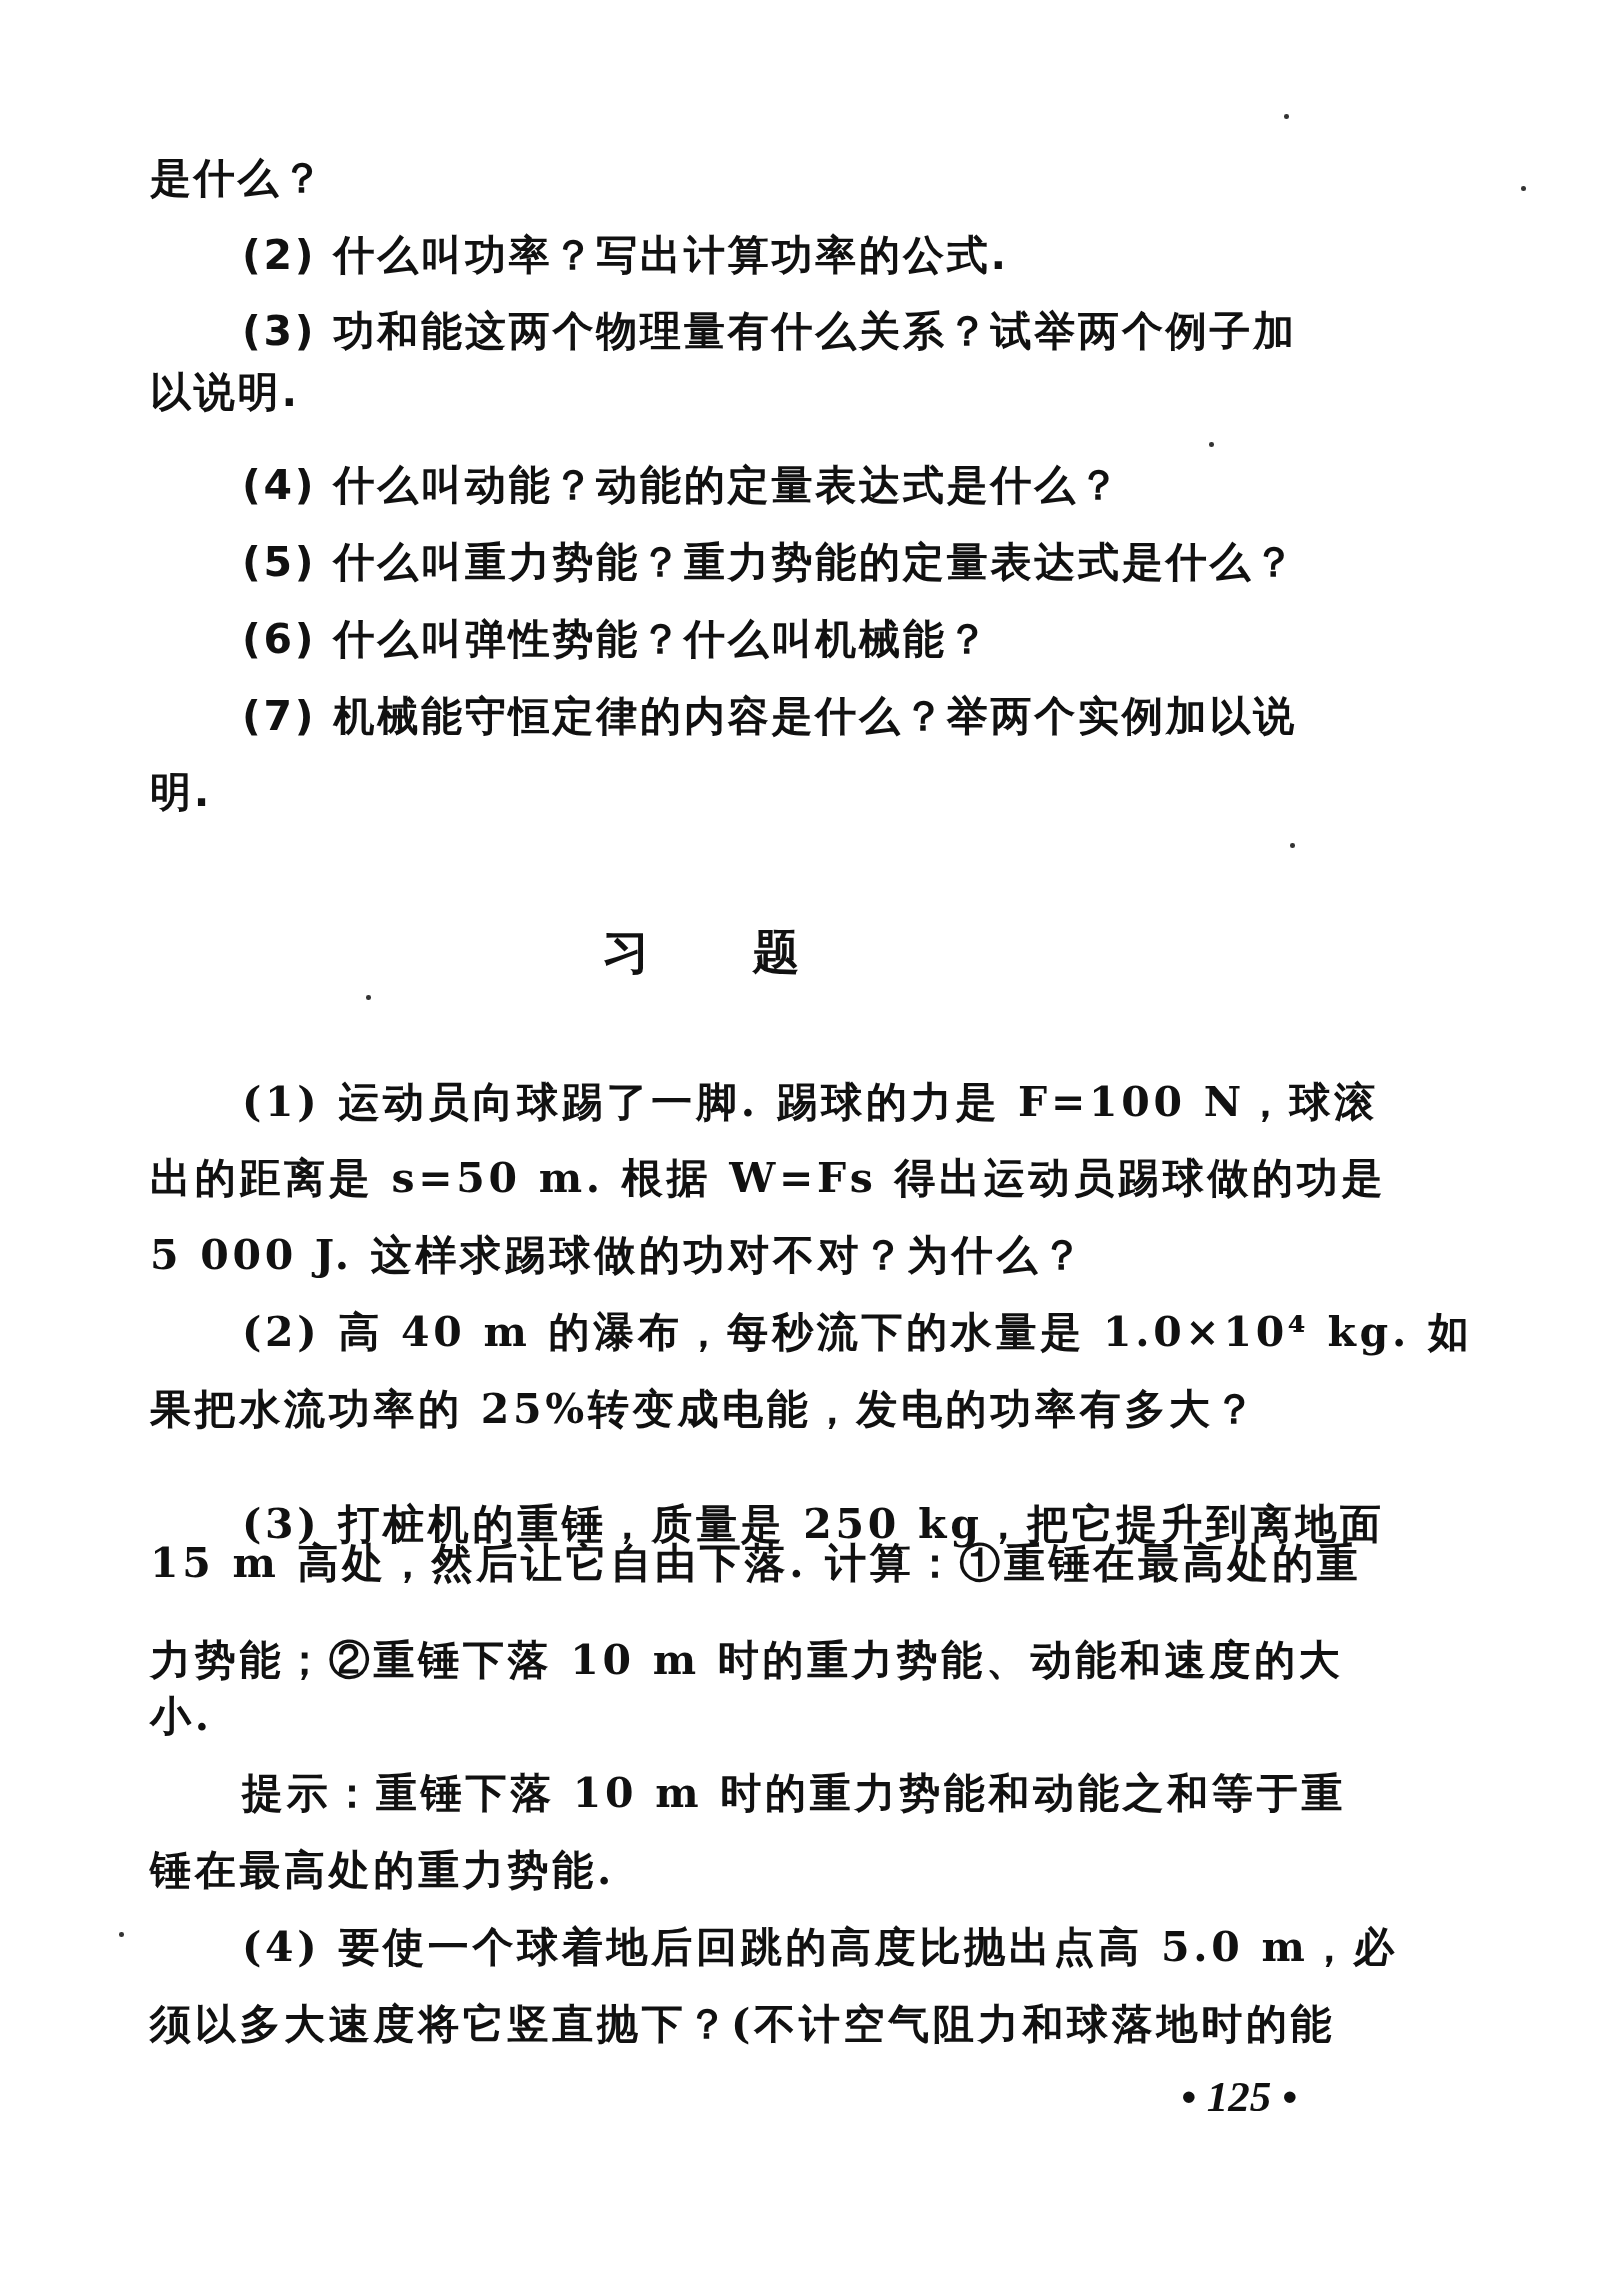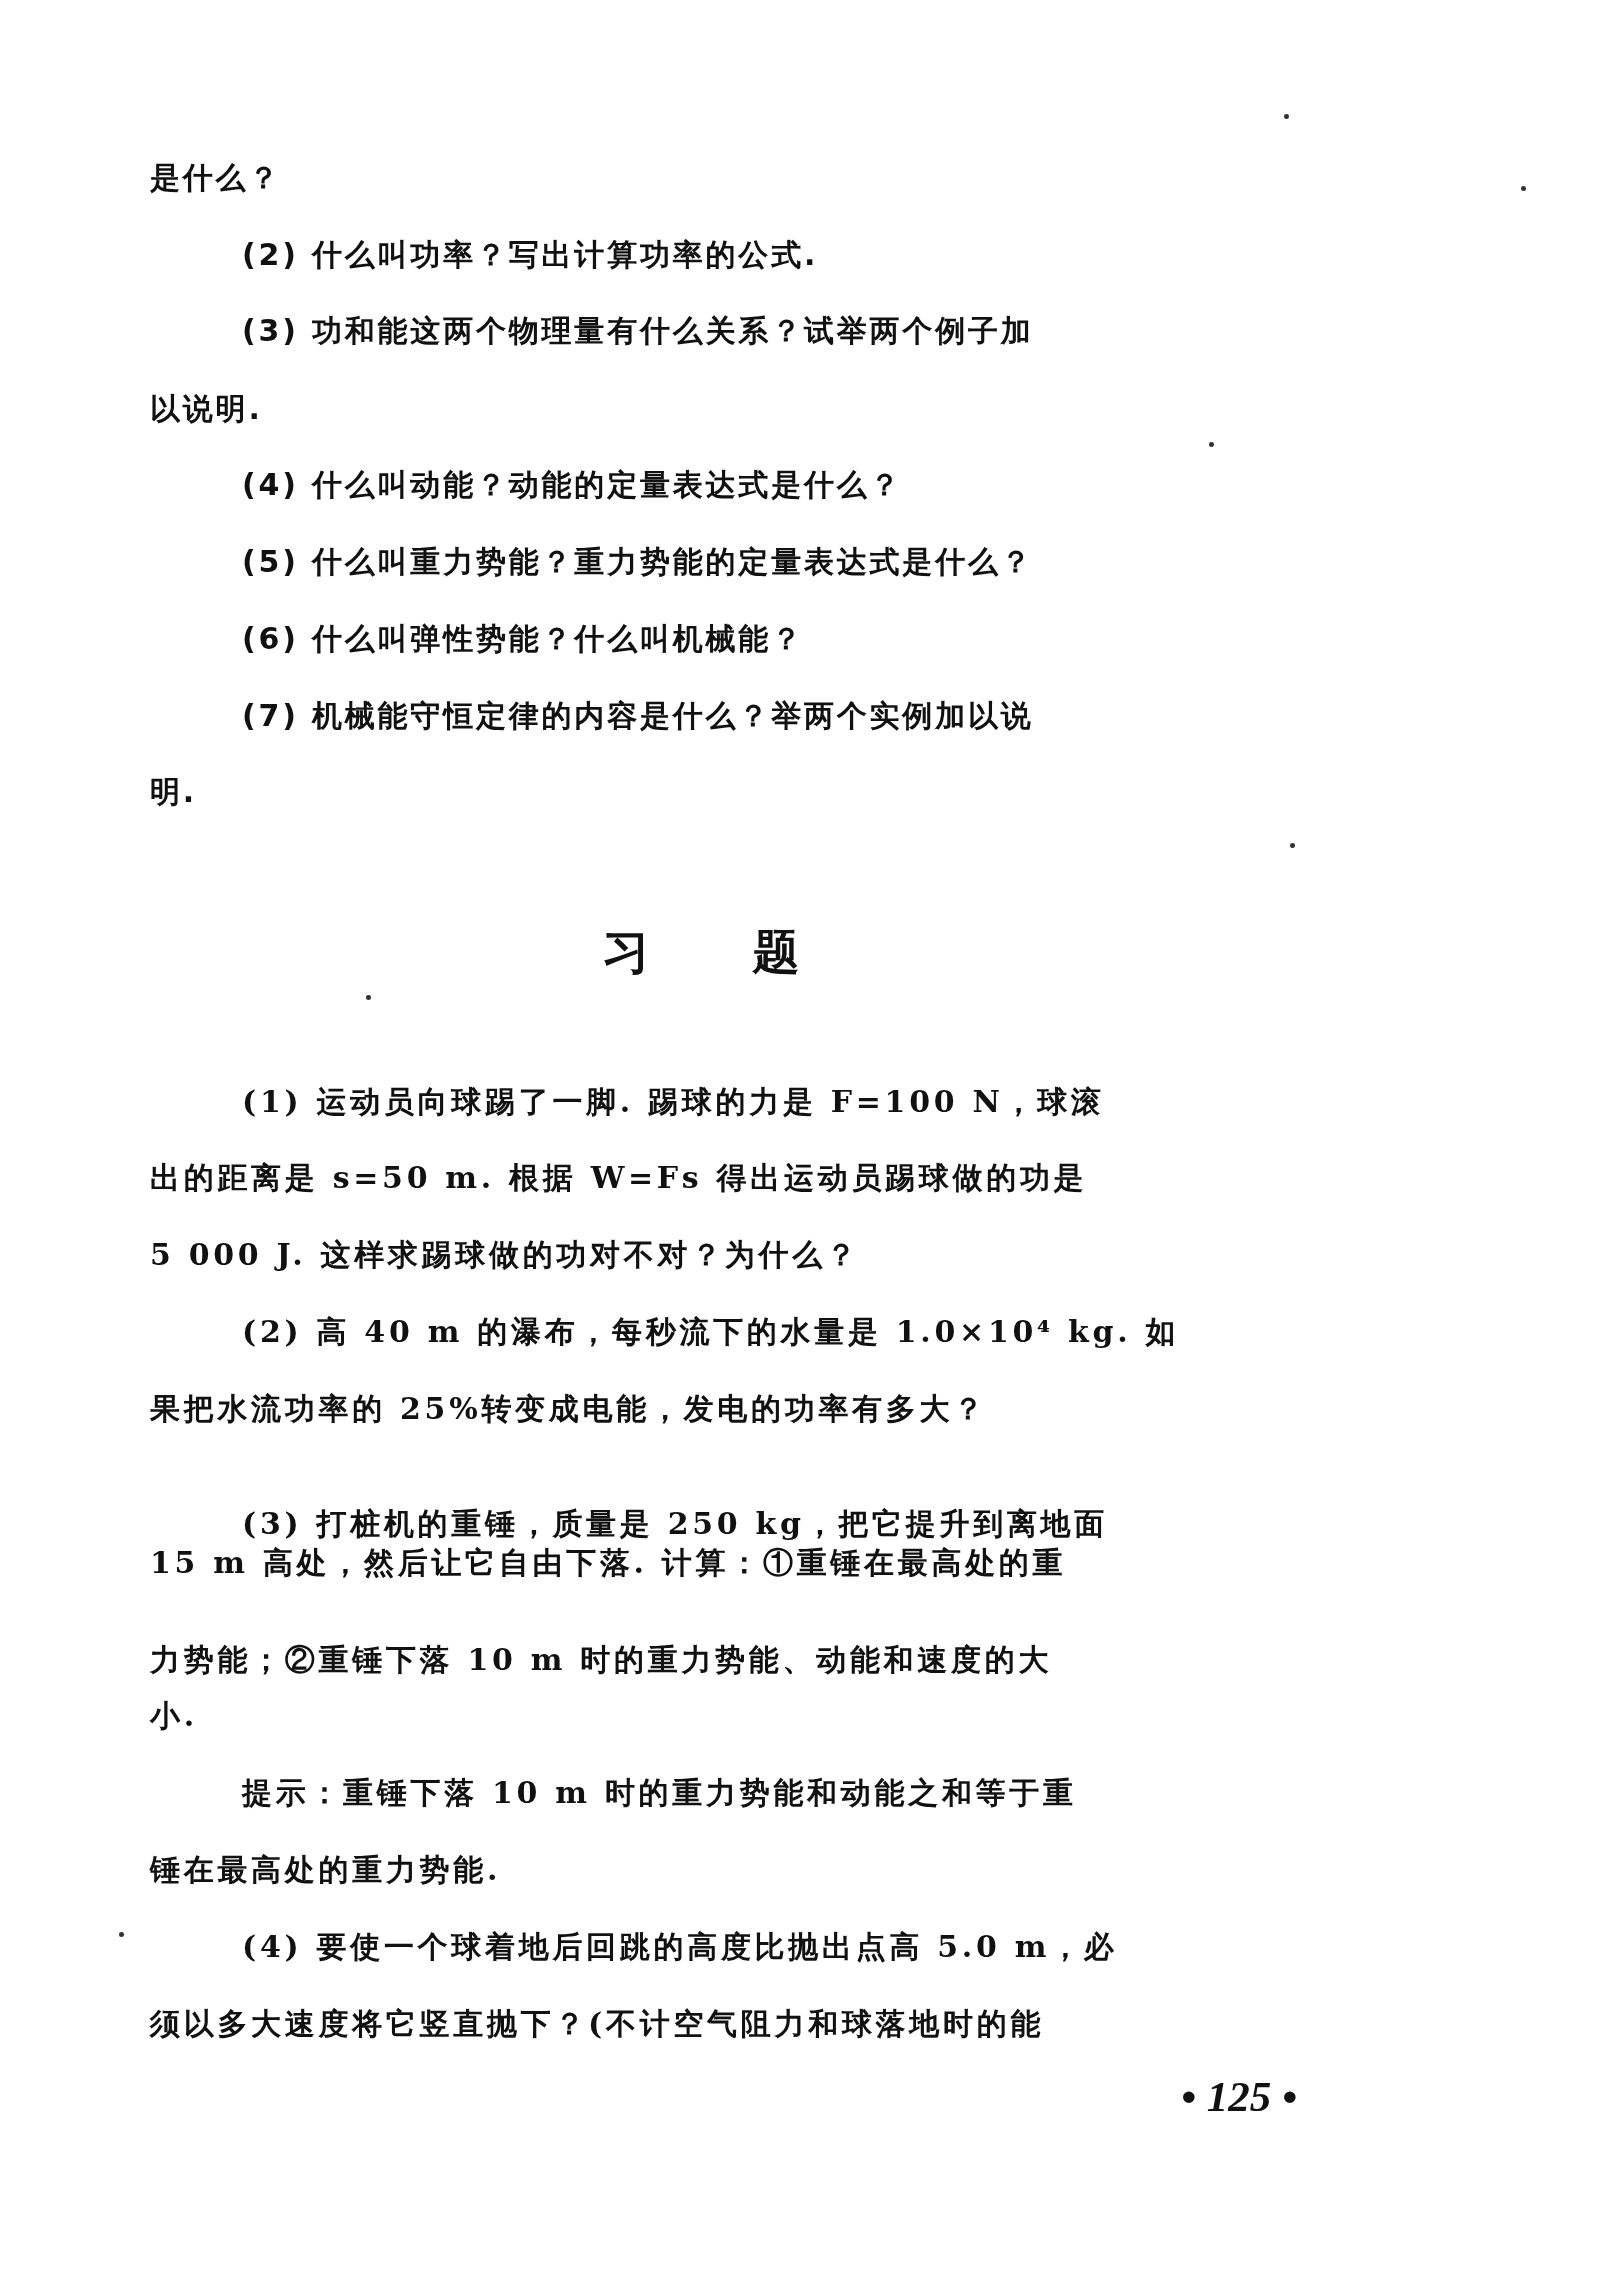--- a/index.html
+++ b/index.html
@@ -2,21 +2,21 @@
 <html style="font-size:15px"><head>
   <meta charset="utf-8">
   <style>
     html, body { margin: 0; padding: 0; background: #ffffff; }
     body {
       width: 1601px; height: 2288px; position: relative; overflow: hidden;
       font-family: "DejaVu Sans", sans-serif; color: #111111;
     }
     .line {
       position: absolute; white-space: nowrap;
-      font-size: 30px; line-height: 52px; font-weight: bold;
+      font-size: 41px; line-height: 52px; font-weight: bold;
       letter-spacing: 2.8px;
     }
     .review .line { font-family: "DejaVu Sans", sans-serif; }
     .exercises .line { font-family: "DejaVu Serif", serif; letter-spacing: 3.7px; }
     .heading {
       position: absolute; left: 0; width: 1402px; top: 921px;
       text-align: center; font-size: 47px; font-weight: bold;
       font-family: "DejaVu Serif", serif; letter-spacing: 103px; text-indent: 103px;
     }
     .page-number {
@@ -26,21 +26,21 @@
     }
     .speck { position: absolute; width: 4.7px; height: 4.7px; background: #333; border-radius: 50%; }
   </style>
 </head>
 <body>
 
 <div class="review">
   <div class="line" style="left:150px; top:152px;">是什么？</div>
   <div class="line" style="left:242px; top:229px;">(2) 什么叫功率？写出计算功率的公式.</div>
   <div class="line" style="left:242px; top:305px;">(3) 功和能这两个物理量有什么关系？试举两个例子加</div>
-  <div class="line" style="left:150px; top:383px;">以说明.</div>
+  <div class="line" style="left:150px; top:366px;">以说明.</div>
   <div class="line" style="left:242px; top:459px;">(4) 什么叫动能？动能的定量表达式是什么？</div>
   <div class="line" style="left:242px; top:536px;">(5) 什么叫重力势能？重力势能的定量表达式是什么？</div>
   <div class="line" style="left:242px; top:613px;">(6) 什么叫弹性势能？什么叫机械能？</div>
   <div class="line" style="left:242px; top:690px;">(7) 机械能守恒定律的内容是什么？举两个实例加以说</div>
   <div class="line" style="left:150px; top:766px;">明.</div>
 </div>
 
 <div class="heading">习题</div>
 
 <div class="exercises">

